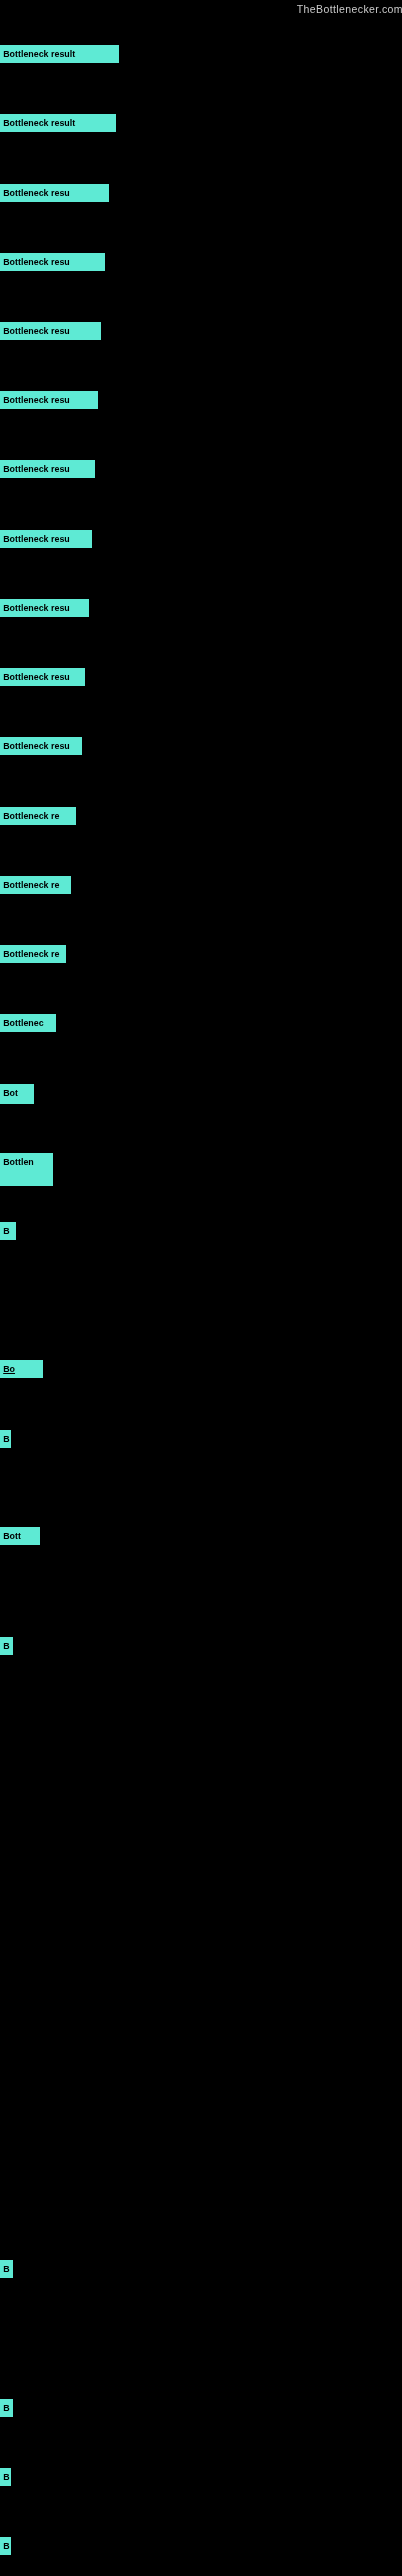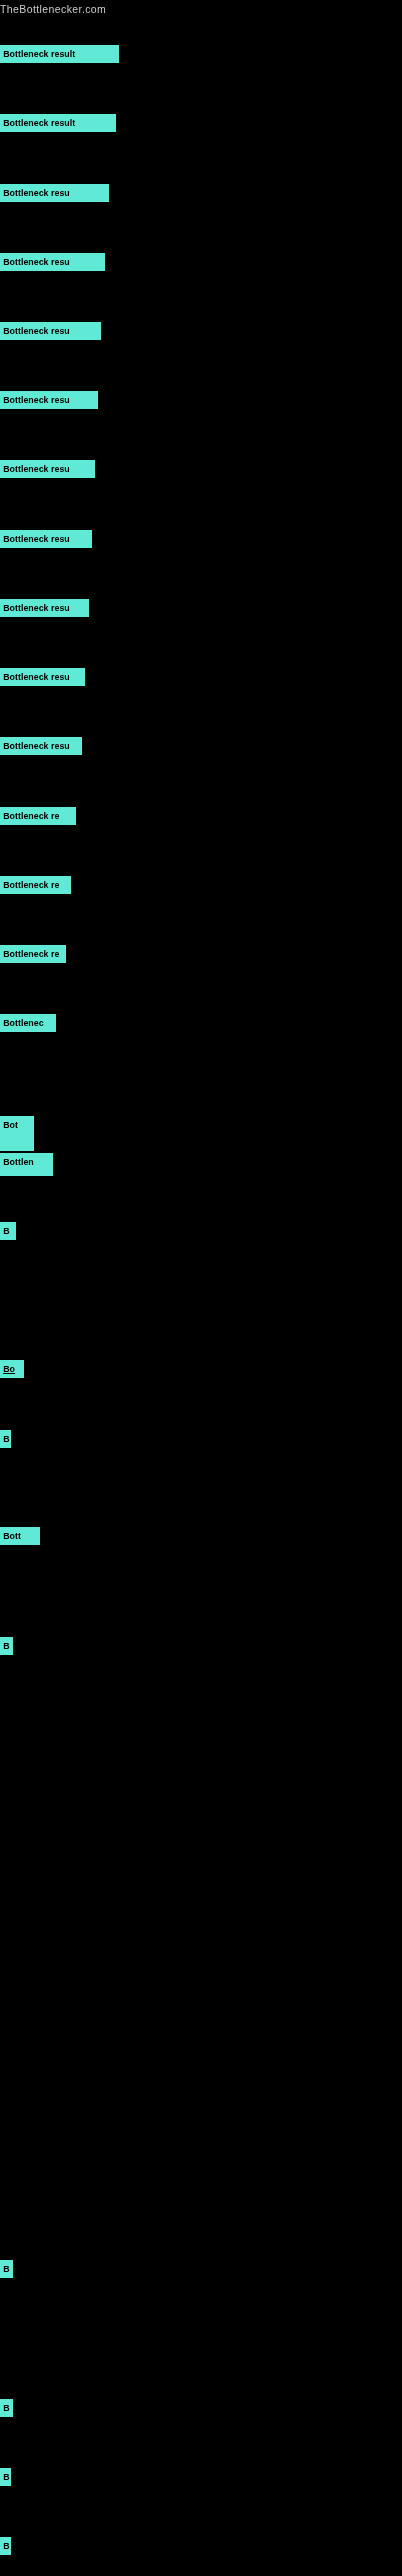--- a/index.html
+++ b/index.html
@@ -6,21 +6,21 @@
     body {
       background: #000;
       width: 403px;
       min-height: 2576px;
       font-family: Arial, sans-serif;
       position: relative;
     }
     .site-title {
       color: #ccc;
       font-size: 10.5px;
-      text-align: left;
+      text-align: right;
       padding: 3.2px 0 4.8px 0;
       letter-spacing: 0.4px;
     }
     .bar-row {
       position: absolute;
       left: 0;
       display: flex;
       align-items: center;
     }
     .bar-label {
@@ -78,30 +78,30 @@
     <div class="bar-row" style="top: 876px;">
       <div class="bar-label" style="width: 71px; height: 17.7px; line-height: 14.5px;">Bottleneck re</div>
     </div>
     <div class="bar-row" style="top: 945px;">
       <div class="bar-label" style="width: 66px; height: 17.7px; line-height: 14.5px;">Bottleneck re</div>
     </div>
     <div class="bar-row" style="top: 1014px;">
       <div class="bar-label" style="width: 56px; height: 17.7px; line-height: 14.5px;">Bottlenec</div>
     </div>
     <div class="bar-row" style="top: 1084px;">
-      <div class="bar-label" style="width: 34px; height: 35px; line-height: 14.5px; margin-top: 32px;">Bot</div>
+      <div class="bar-label" style="width: 34px; height: 20px; line-height: 14.5px;">Bot</div>
     </div>
     <div class="bar-row" style="top: 1153px;">
-      <div class="bar-label" style="width: 53px; height: 23px; line-height: 14.5px;">Bottlen</div>
+      <div class="bar-label" style="width: 53px; height: 33px; line-height: 14.5px;">Bottlen</div>
     </div>
     <div class="bar-row" style="top: 1222px;">
       <div class="bar-label" style="width: 16px; height: 17.7px; line-height: 14.5px;">B</div>
     </div>
     <div class="bar-row" style="top: 1360px;">
-      <div class="bar-label" style="width: 24px; height: 17.7px; line-height: 14.5px; text-decoration: underline;">Bo</div>
+      <div class="bar-label" style="width: 43px; height: 17.7px; line-height: 14.5px; text-decoration: underline;">Bo</div>
     </div>
     <div class="bar-row" style="top: 1430px;">
       <div class="bar-label" style="width: 10.5px; height: 17.7px; line-height: 14.5px;">B</div>
     </div>
     <div class="bar-row" style="top: 1499px; margin-top: 28px;">
       <div class="bar-label" style="width: 40px; height: 17.7px; line-height: 14.5px;">Bott</div>
     </div>
     <div class="bar-row" style="top: 1637px;">
       <div class="bar-label" style="width: 13px; height: 17.7px; line-height: 14.5px;">B</div>
     </div>

